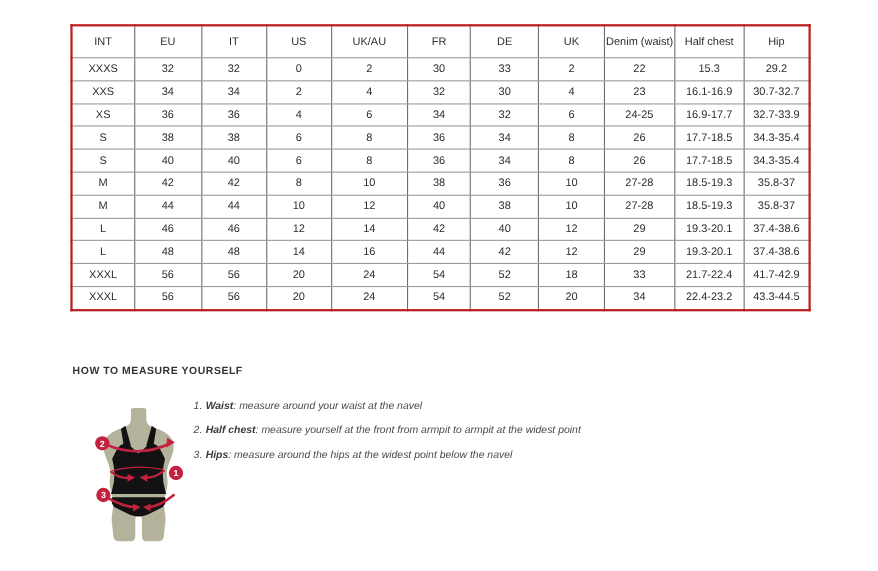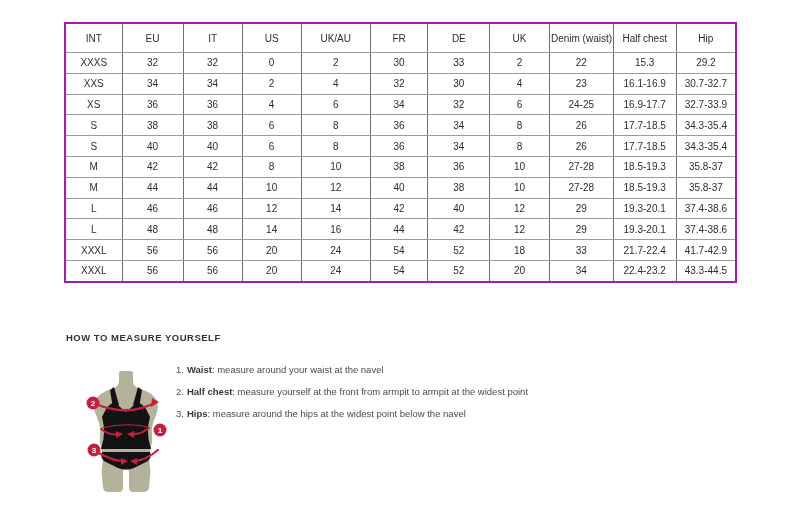--- a/index.html
+++ b/index.html
@@ -13,21 +13,21 @@
   }
 
   
   .chart-wrap {
     position:absolute; left:64px; top:22px; width:673px;
   }
   table.size-chart {
     border-collapse:collapse;
     width:100%;
     table-layout:fixed;
-    border:2px solid #a21caf;
+    border:2px solid #b91c1c;
   }
   table.size-chart th, table.size-chart td {
     border-top:1px solid #9b9b9b;
     border-bottom:1px solid #9b9b9b;
     border-left:1px solid #6e6e6e;
     border-right:1px solid #6e6e6e;
     text-align:center;
     vertical-align:middle;
     font-size:10px;
     padding:0 1px;
@@ -47,20 +47,21 @@
   .figure-box {
     position:absolute; left:68px; top:371px; width:115px; height:130px;
   }
   .figure-box svg { width:100%; height:100%; display:block; }
   .steps {
     position:absolute; left:176px; top:364px; width:420px;
   }
   .step {
     font-size:9.5px; line-height:11px; margin-bottom:11px;
     color:#4a4a4a;
+    font-style:italic;
   }
   .step .num { margin-right:3px; }
   .step b { color:#3a3a3a; }
   .badge-text {
     font-family:"Liberation Sans", sans-serif;
     font-size:8px; font-weight:bold; fill:#ffffff;
     text-anchor:middle;
   }
 </style>
 </head>

